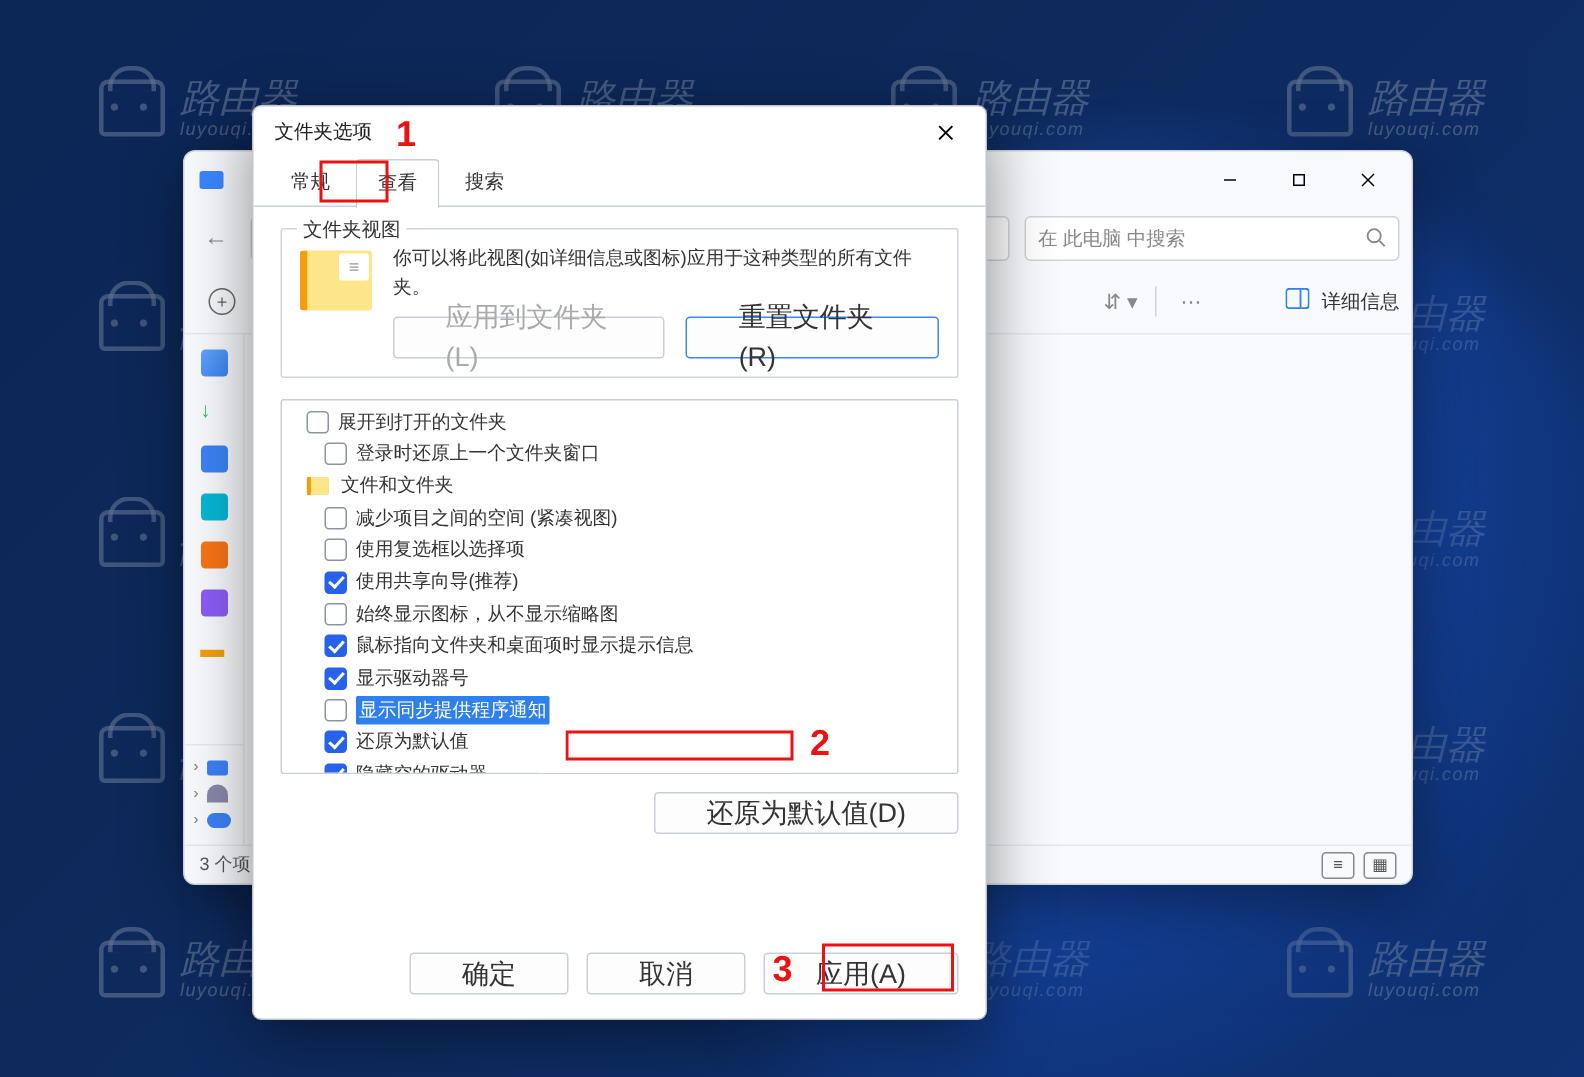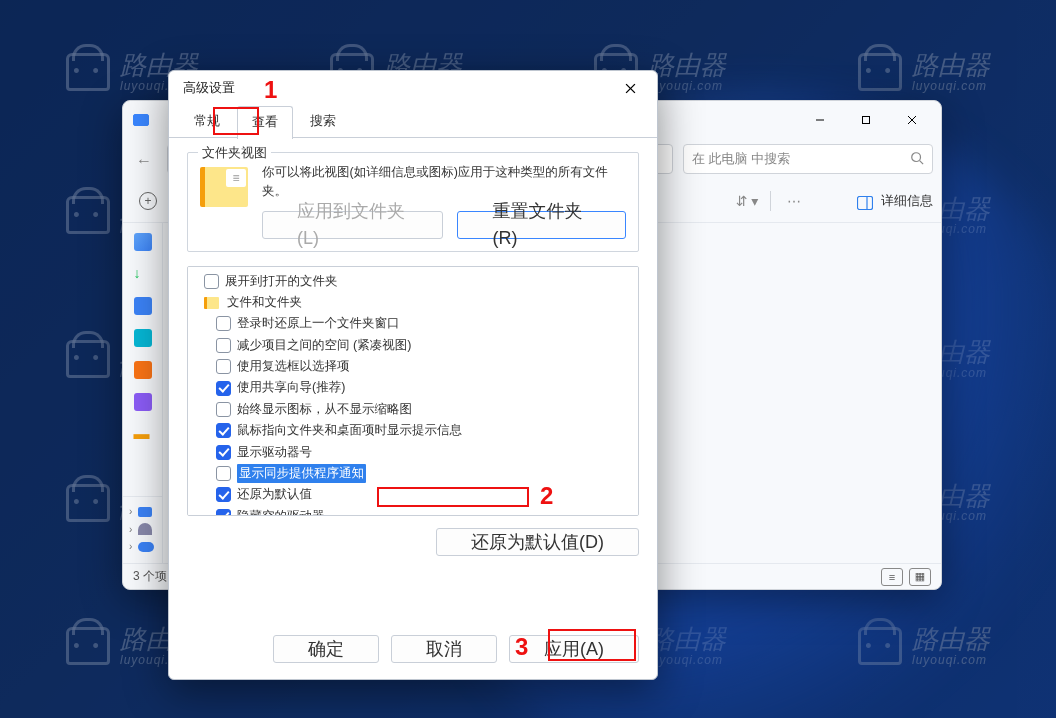--- a/index.html
+++ b/index.html
@@ -82,21 +82,21 @@
   .addr-bar { flex:1; height:30px; border:1px solid #d0d4da; border-radius:4px; background:#fff; display:flex; align-items:center; padding:0 8px; font-size:13px; color:#444; }
   .search-bar { width:250px; height:30px; border:1px solid #d0d4da; border-radius:4px; background:#fff; display:flex; align-items:center; padding:0 8px; font-size:13px; color:#888; gap:6px; }
   .explorer-toolbar {
     height:44px; border-bottom:1px solid #e5e9ef; display:flex; align-items:center; padding:0 8px; gap:4px;
   }
   .tb-new { display:flex; align-items:center; gap:4px; height:30px; padding:0 8px; border-radius:4px; font-size:13px; color:#333; }
   .tb-new .plus { width:18px; height:18px; border:1.5px solid #666; border-radius:50%; display:flex; align-items:center; justify-content:center; font-size:12px; color:#666; }
   .tb-sep { width:1px; height:20px; background:#d0d4da; margin:0 4px; }
   .tb-icon { width:30px; height:30px; display:flex; align-items:center; justify-content:center; color:#888; font-size:14px; }
   .tb-spacer { flex:1; }
-  .tb-right { display:flex; align-items:flex-end; gap:8px; font-size:13px; color:#333; }
+  .tb-right { display:flex; align-items:flex-start; gap:8px; font-size:13px; color:#333; }
   .explorer-body { flex:1; display:flex; overflow:hidden; }
   .sidebar {
     width:40px; border-right:1px solid #e5e9ef; background:#f7f9fc;
     display:flex; flex-direction:column; align-items:center; padding-top:10px; gap:14px;
   }
   .sidebar .sicon { width:18px; height:18px; border-radius:3px; }
   .si-home { background:linear-gradient(135deg,#60a5fa,#3b82f6); }
   .si-dl { color:#22c55e; font-size:14px; font-weight:bold; }
   .si-doc { background:#3b82f6; border-radius:2px; }
   .si-pic { background:#06b6d4; }
@@ -404,21 +404,21 @@
     <span>3 个项</span>
     <div class="sb-right">
       <div class="view-toggle">≡</div>
       <div class="view-toggle">▦</div>
     </div>
   </div>
 </div>
 
 <div class="dialog">
   <div class="dlg-titlebar">
-    <span class="dlg-title">高级设置</span>
+    <span class="dlg-title">文件夹选项</span>
     <div class="dlg-close">
       <svg width="11" height="11" viewBox="0 0 10 10">
           <line x1="1" y1="1" x2="9" y2="9" stroke="currentColor" stroke-width="1.2"></line>
           <line x1="9" y1="1" x2="1" y2="9" stroke="currentColor" stroke-width="1.2"></line>
         </svg>
     </div>
   </div>
   <div class="tabs">
     <div class="tab">常规</div>
     <div class="tab active">查看</div>
@@ -437,27 +437,27 @@
         </div>
       </div>
     </div>
 
     <div class="adv-box">
       <div class="adv-list" id="adv-list">
           <div class="adv-item">
             <span class="cb"></span>
             <span>展开到打开的文件夹</span>
           </div>
+          <div class="adv-item level1">
+            <span class="cb"></span>
+            <span>登录时还原上一个文件夹窗口</span>
+          </div>
           <div class="adv-item">
             <span class="adv-folder"></span>
             <span>文件和文件夹</span>
-          </div>
-          <div class="adv-item level1">
-            <span class="cb"></span>
-            <span>登录时还原上一个文件夹窗口</span>
           </div>
           <div class="adv-item level1">
             <span class="cb"></span>
             <span>减少项目之间的空间 (紧凑视图)</span>
           </div>
           <div class="adv-item level1">
             <span class="cb"></span>
             <span>使用复选框以选择项</span>
           </div>
           <div class="adv-item level1">

